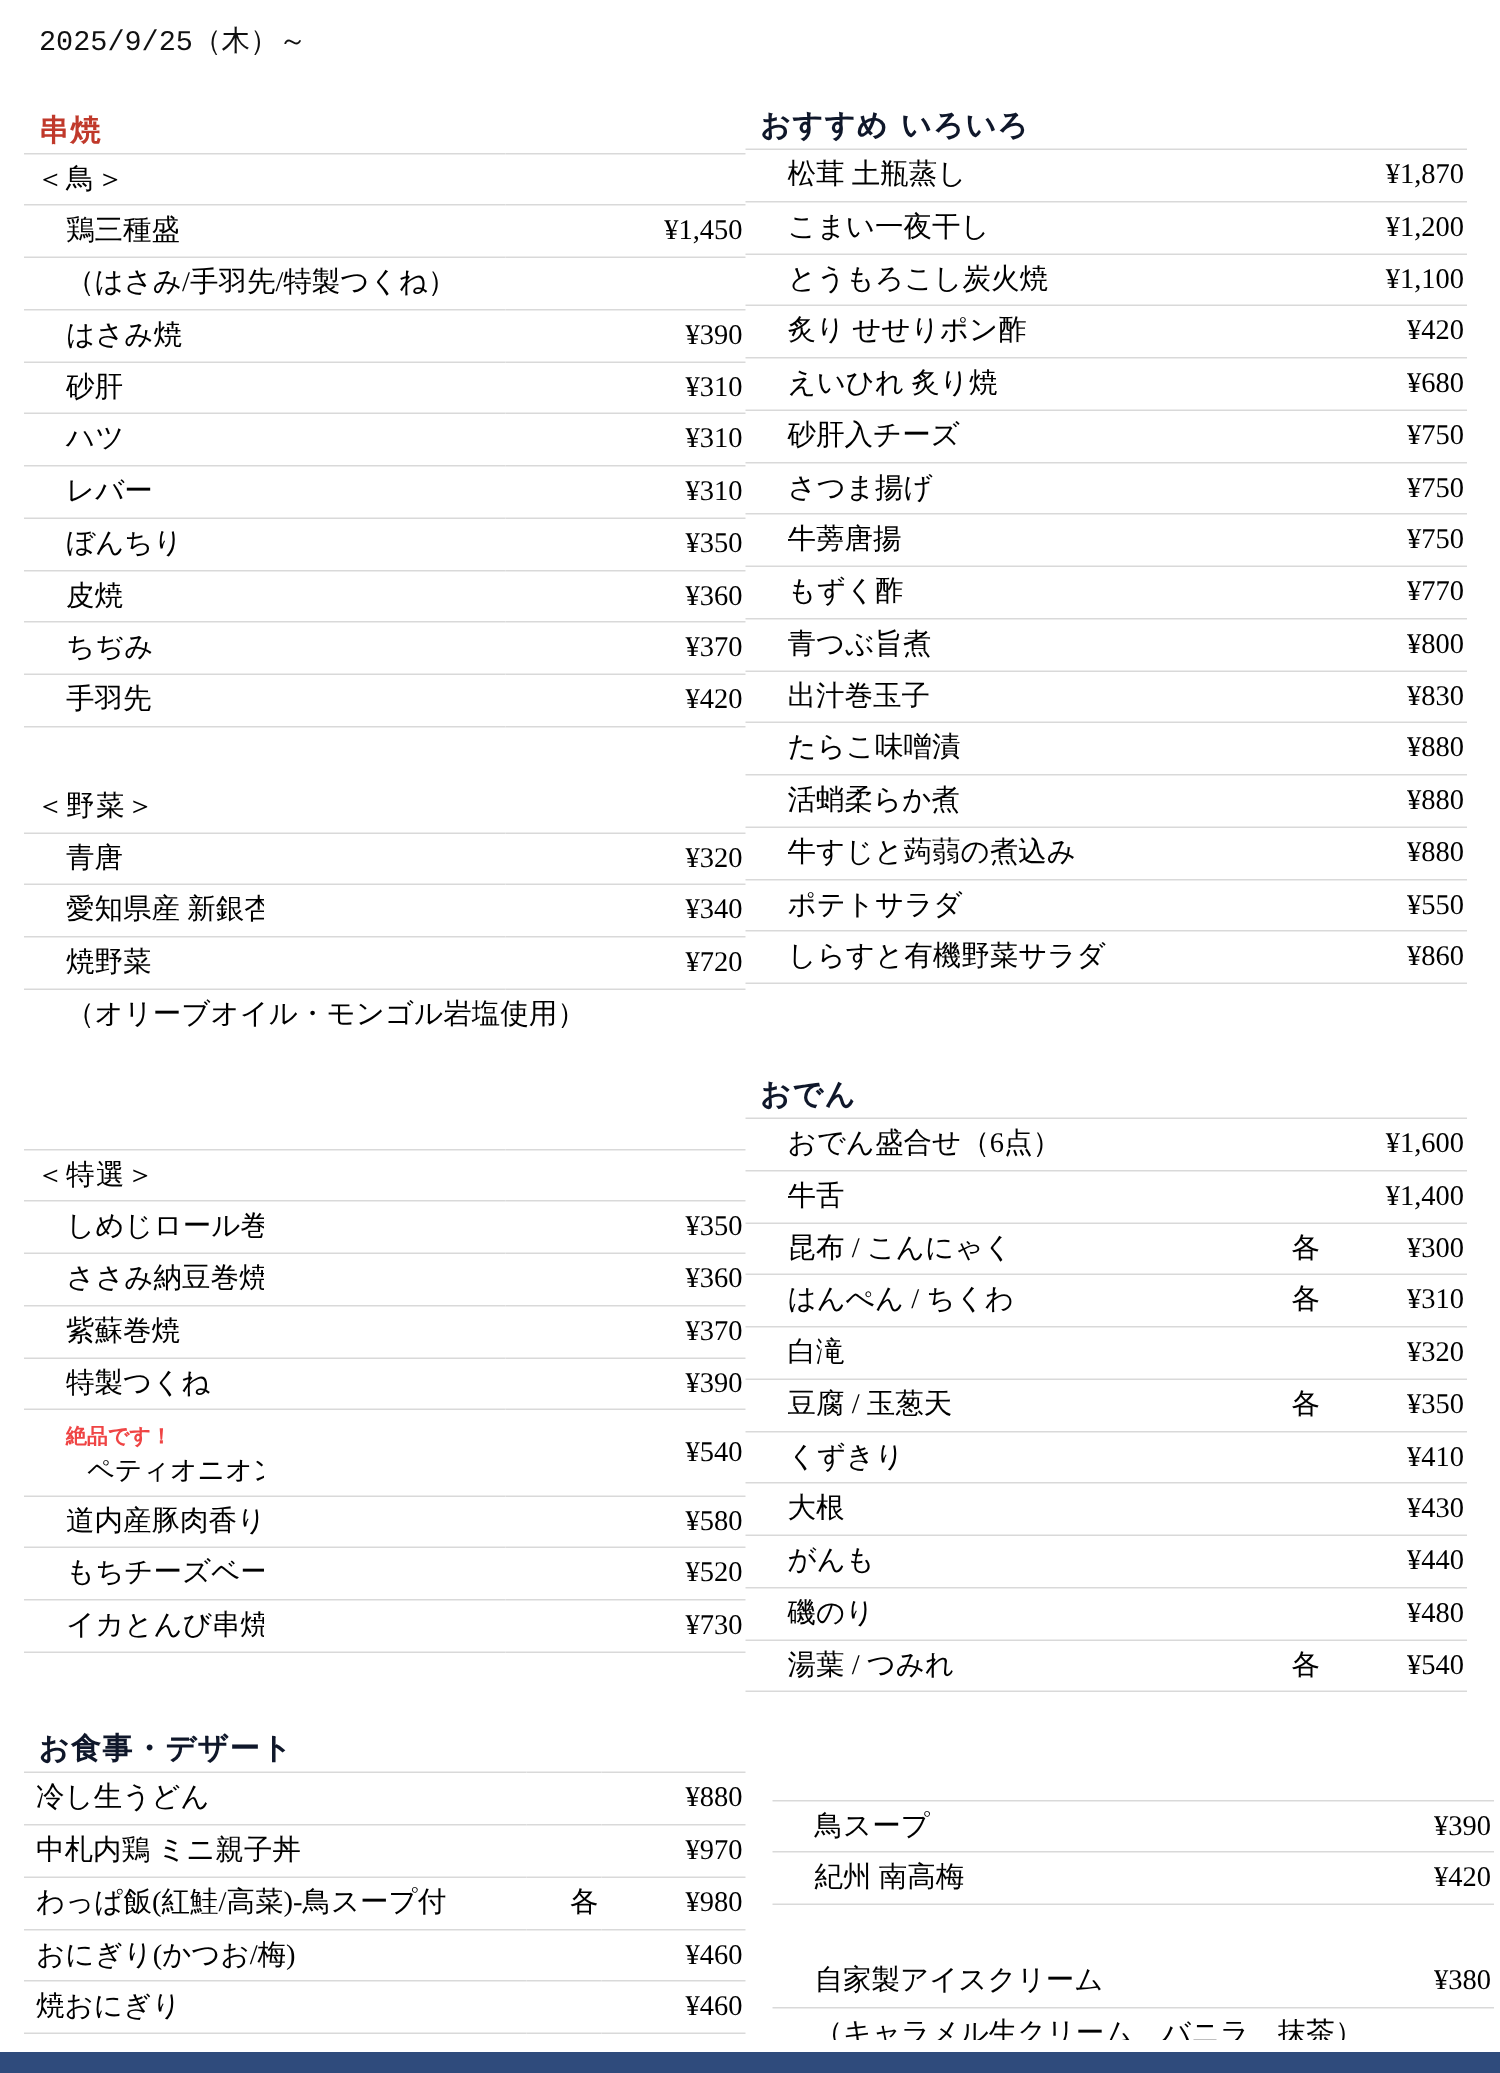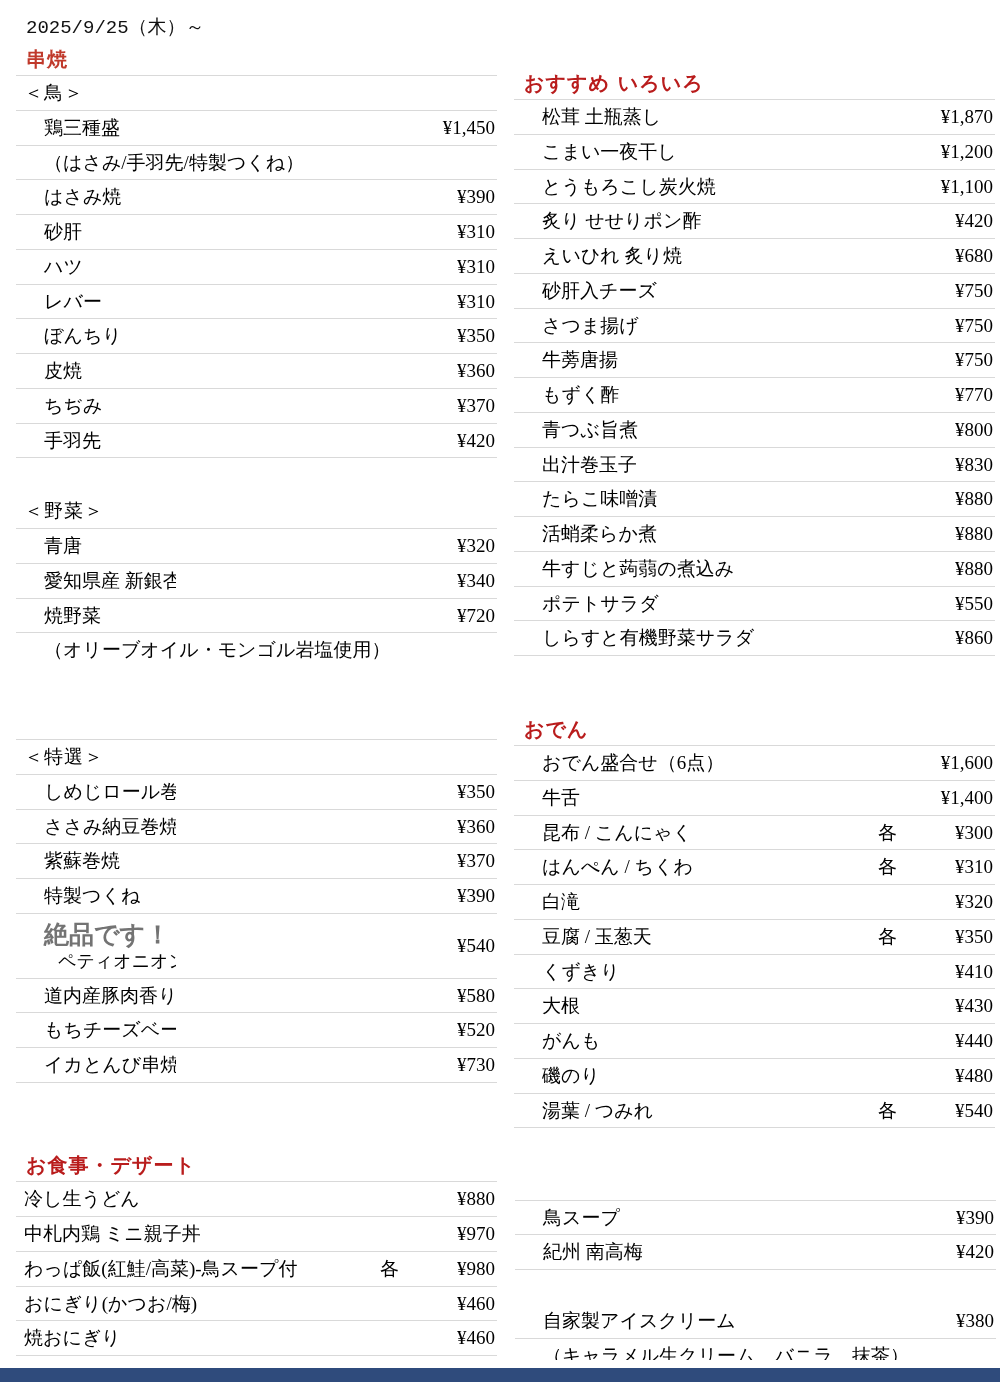--- a/index.html
+++ b/index.html
@@ -24,36 +24,36 @@
   }
   .date-line {
     font-family: "Liberation Mono", "DejaVu Sans Mono", monospace;
     font-size: 19px;
     letter-spacing: 0px;
     margin: 0 0 6px 10px;
     color: #111;
   }
   .columns {
     display: flex;
-    gap: 17px;
-    align-items: flex-start;
+    gap: 0;
+    align-items: center;
   }
   .col {
     width: 481px;
     flex: 0 0 481px;
   }
   .section-title {
     font-family: "DejaVu Sans", "Liberation Sans", sans-serif;
     color: #c0392b;
     font-weight: bold;
     font-size: 20px;
     margin: 0 0 2px 10px;
     letter-spacing: 1px;
   }
-  .section-title.red2 { color: #b91c1c; margin-top: 24px; }
+  .section-title.red2 { color: #0f172a; margin-top: 24px; }
   table.menu {
     width: 100%;
     border-collapse: collapse;
     table-layout: fixed;
   }
   table.menu td {
     border-bottom: 1px solid #d9d9d9;
     padding: 5px 2px 5px 2px;
     font-size: 19px;
     vertical-align: middle;
@@ -90,24 +90,24 @@
   .group-head {
     font-size: 20px;
     letter-spacing: 1px;
   }
   .sub {
     display: block;
     font-size: 18px;
     padding-left: 14px;
   }
   .highlight {
-    color: #737373;
+    color: #ef4444;
     font-weight: bold;
     font-family: "DejaVu Sans", "Liberation Sans", sans-serif;
-    font-size: 25px;
+    font-size: 14px;
   }
   .spacer-row td {
     border-bottom: none !important;
     height: 26px;
     padding: 0;
   }
   .bottom-band {
     position: absolute;
     left: 0;
     bottom: 0;

